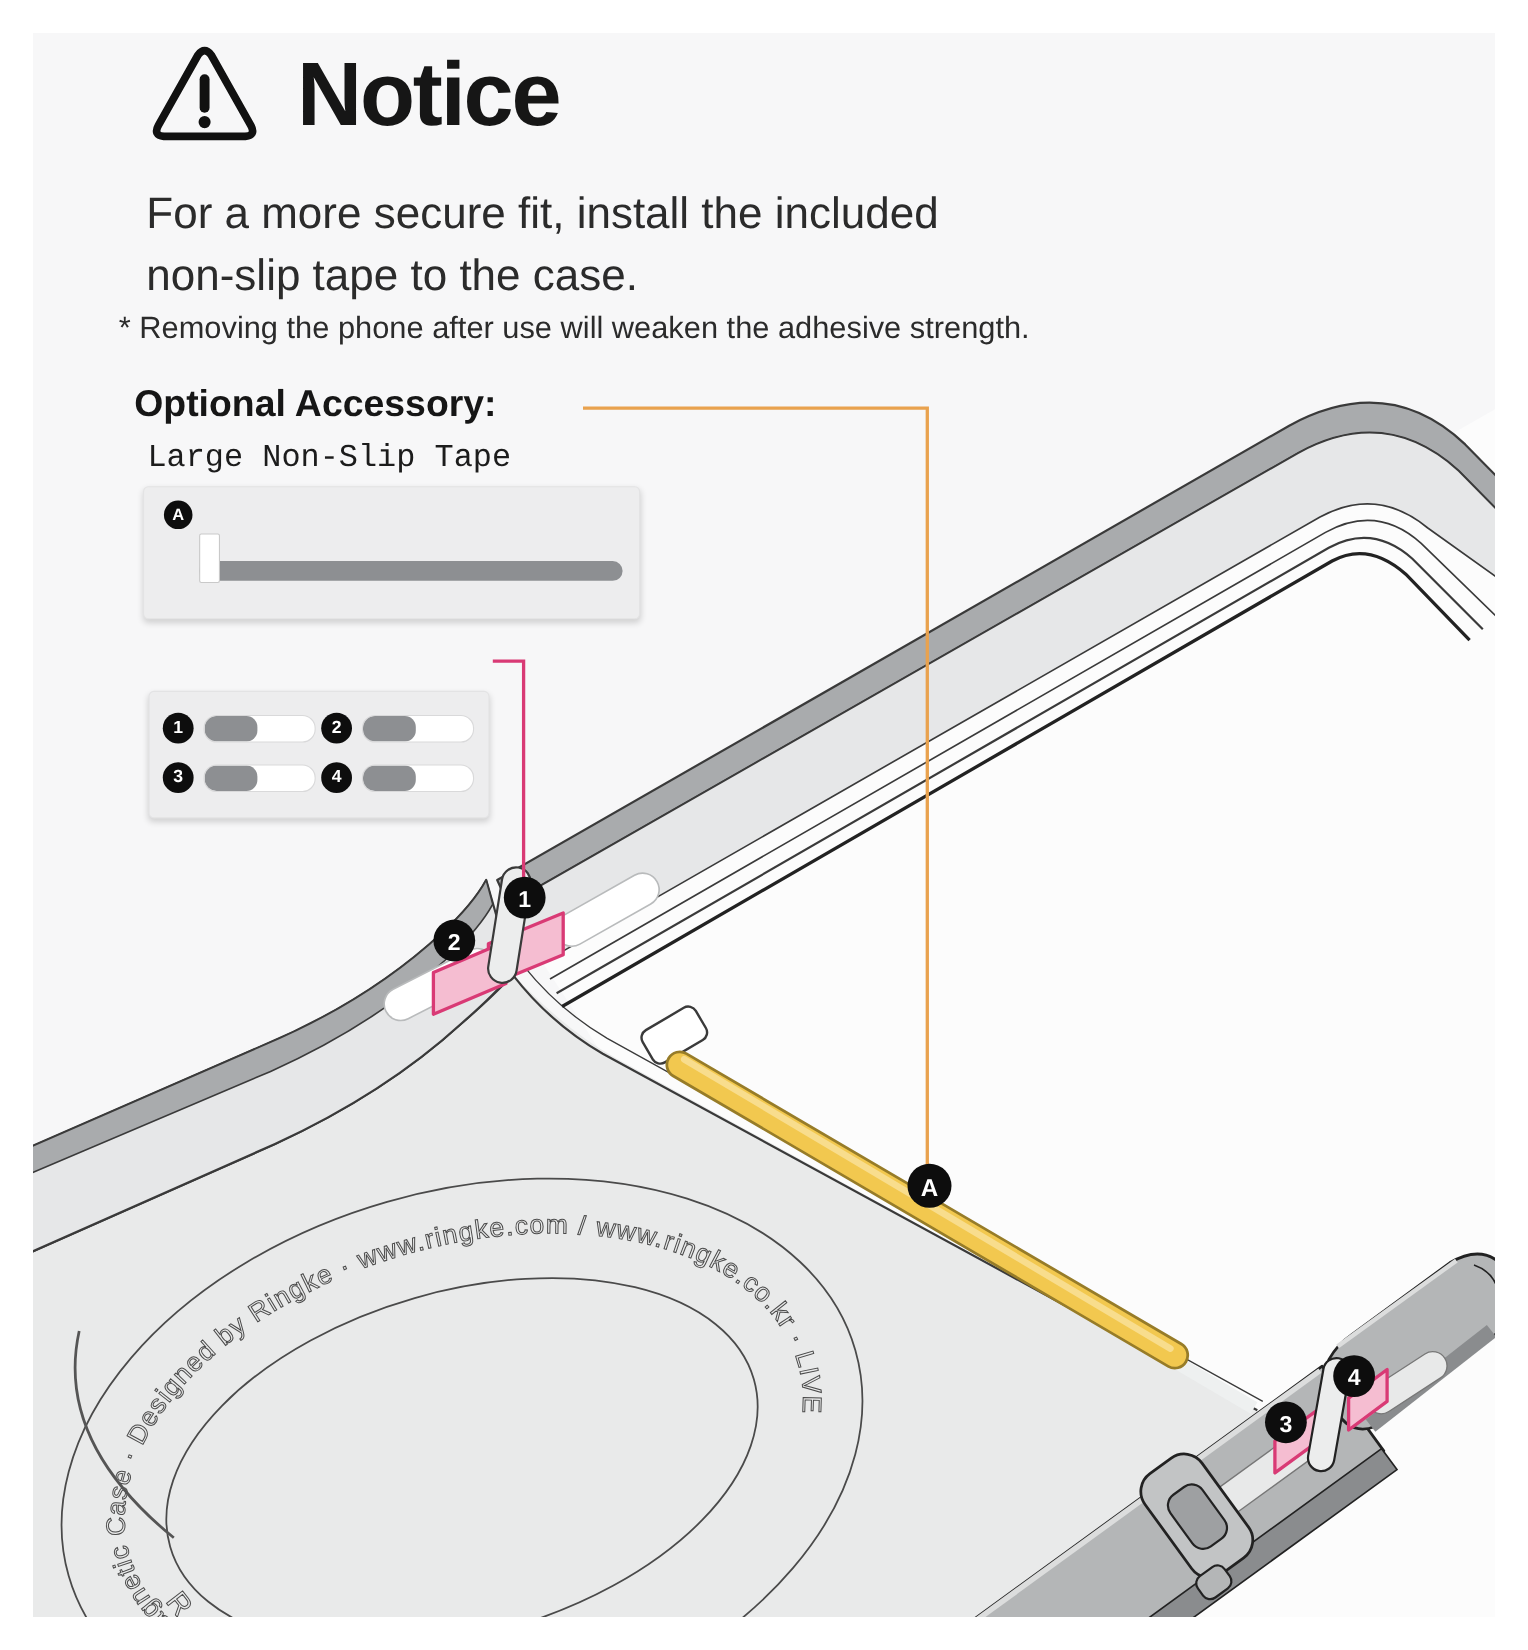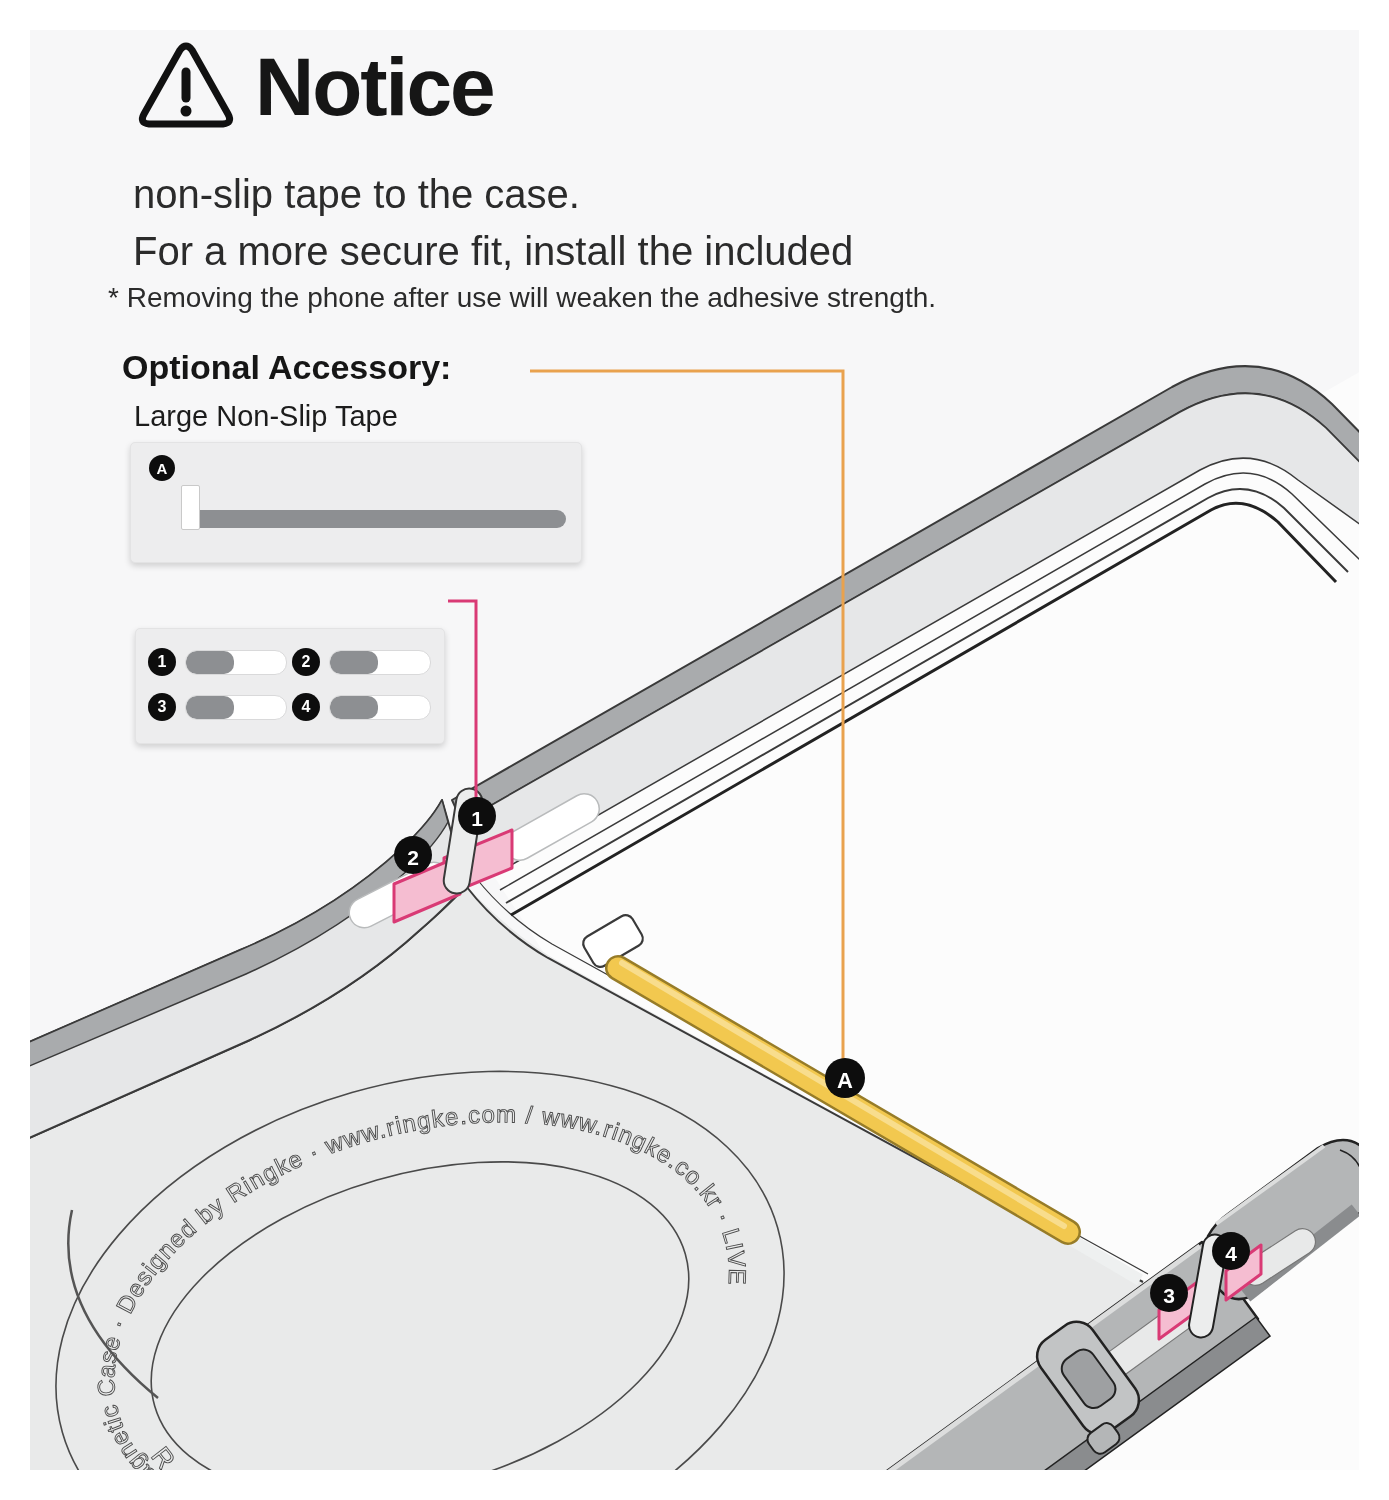--- a/index.html
+++ b/index.html
@@ -8,27 +8,27 @@
     --yellow_tape:#f2c84f; --yellow_tape_edge:#977c28; --yellow_hl:#f8dd8d;
     --band_dark:#a9abad; --band_light:#e6e7e8; --bottom_band:#b4b6b7; --bottom_dark:#8a8c8e;
     --panel_gray:#e9eaea; --legend_box_bg:#ededee; --legend_strip_gray:#8d8f92;
   }
   html,body{margin:0;padding:0;}
   body{width:1389px;height:1500px;background:var(--page_bg);
        font-family:"Liberation Sans",sans-serif;position:relative;overflow:hidden;}
   .panel{position:absolute;left:30px;top:30px;width:1329px;height:1440px;
          background:var(--panel_bg);overflow:hidden;}
   .case-svg{position:absolute;left:-30px;top:-30px;width:1389px;height:1500px;}
-  .hdr{position:absolute;left:106px;top:10px;display:flex;align-items:center;gap:19px;}
+  .hdr{position:absolute;left:106px;top:10px;display:flex;align-items:center;gap:34px;}
   .hdr .title{font-size:82px;font-weight:800;letter-spacing:-2px;color:var(--ink);}
   .para{position:absolute;left:103px;top:136px;font-size:40px;line-height:1.43;
         color:var(--body_text);}
   .footnote{position:absolute;left:78px;top:252px;font-size:28px;color:var(--body_text);}
   .opt-head{position:absolute;left:92px;top:318px;font-size:34px;font-weight:700;color:var(--ink);}
-  .tape-label{position:absolute;font-size:29px;color:#1c1c1c;}
+  .tape-label{position:absolute;font-size:29px;color:#1c1c1c;font-family:Liberation Mono, monospace;}
   .lbl-large{left:104px;top:370px;}
   .lbl-small{left:104px;top:556px;}
   .legend-box{position:absolute;background:var(--legend_box_bg);border-radius:5px;
               box-shadow:0 3px 6px rgba(0,0,0,.16);border:1px solid #e3e3e4;}
   .box-large{left:100px;top:412px;width:450px;height:119px;}
   .box-small{left:105px;top:598px;width:308px;height:114px;}
   .badge{background:#0d0d0d;color:#fff;border-radius:50%;display:flex;
          align-items:center;justify-content:center;font-weight:700;}
   .badge-a-legend{position:absolute;left:18px;top:12px;width:26px;height:26px;font-size:15px;}
   .large-strip{position:absolute;left:50px;top:67px;width:385px;height:18px;
@@ -144,22 +144,22 @@
   <div class="hdr">
     <svg width="100" height="94" viewBox="0 0 100 94">
       <path d="M44 10 Q50 2 56 10 L92 74 Q97 83 87 84 L13 84 Q3 83 8 74 Z" fill="none" stroke="#111" stroke-width="7" stroke-linejoin="round"></path>
       <line x1="50" y1="32" x2="50" y2="58" stroke="#111" stroke-width="9" stroke-linecap="round"></line>
       <circle cx="50" cy="71" r="5.5" fill="#111"></circle>
     </svg>
     <div class="title">Notice</div>
   </div>
 
   <div class="para">
+    <div>For a more secure fit, install the included</div>
     <div>non-slip tape to the case.</div>
-    <div>For a more secure fit, install the included</div>
   </div>
 
   <div class="footnote">* Removing the phone after use will weaken the adhesive strength.</div>
 
   <div class="opt-head">Optional Accessory:</div>
 
   <div class="tape-label lbl-large">Large Non-Slip Tape</div>
   <div class="legend-box box-large">
     <div class="badge badge-a-legend">A</div>
     <div class="large-strip"></div>

